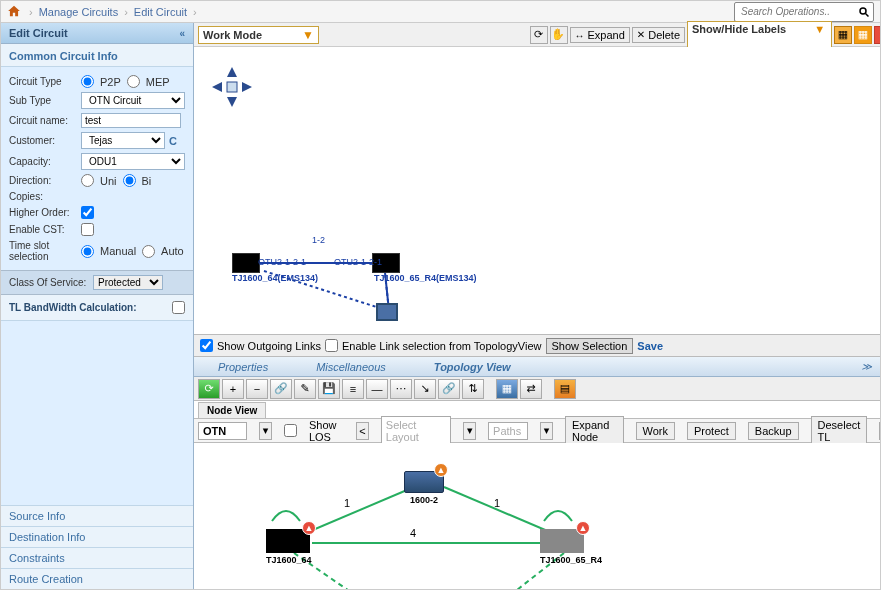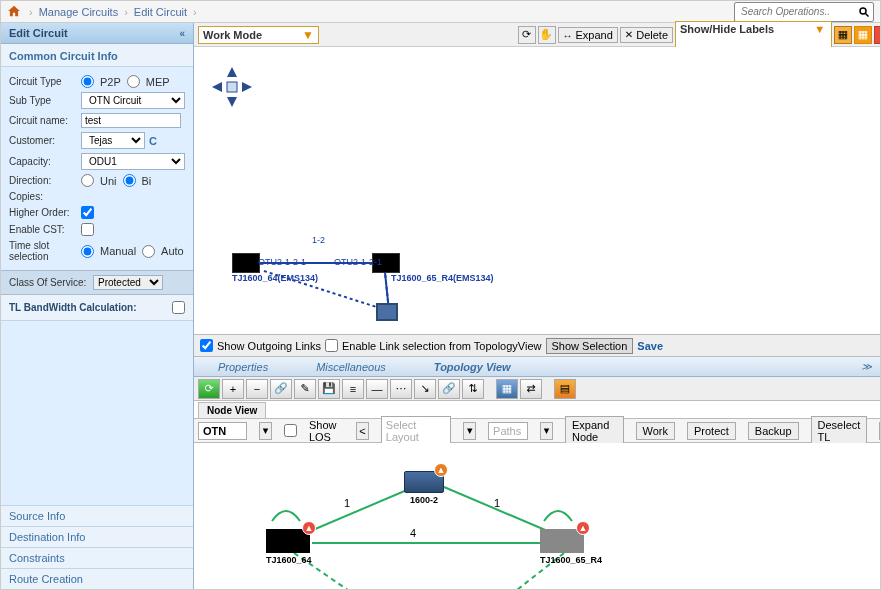--- a/index.html
+++ b/index.html
@@ -33,21 +33,21 @@
 .main { flex: 1; display: flex; flex-direction: column; background: #fff; position: relative;}
 .toolbar1 { height: 24px; background: #f0f0f0; border-bottom: 1px solid #ccc; display:flex; align-items:center; padding:0 4px; gap:4px;}
 .mode-dd { border:1px solid #c9a23a; background:#fff; padding:1px 4px; font-size:10px; font-weight:bold; display:flex; align-items:center; gap:40px; color:#333;}
 .mode-dd .arr { color:#e08a00; font-size:12px;}
 .tb-right { margin-left:auto; display:flex; align-items:center; gap:2px;}
 .tb-btn { border:1px solid #aaa; background:#eee; padding:1px 4px; font-size:10px; cursor:pointer; display:flex; align-items:center; gap:3px;}
 .tb-icon { width:18px; height:18px; border:1px solid #aaa; background:#eee; display:flex; align-items:center; justify-content:center; cursor:pointer;}
 .tb-icon.red { border-color:#c0392b; background:#e74c3c; color:#fff;}
 .tb-icon.org { border-color:#d68910; background:#f39c12; color:#fff;}
 .tb-icon.gld { border-color:#b9770e; background:#f5b041;}
-.showhide { border:1px solid #c9a23a; background:#fff; padding:1px 6px 13px 4px; font-size:10px; font-weight:bold; display:flex; align-items:center; gap:40px; color:#333;}
+.showhide { border:1px solid #c9a23a; background:#fff; padding:1px 6px 13px 4px; font-size:10px; font-weight:bold; display:flex; align-items:center; gap:28px; color:#333;}
 .canvas1 { height: 288px; background:#fff; position:relative; border-bottom:1px solid #bbb;}
 .nav-compass { position:absolute; top:18px; left:16px; }
 .node { position:absolute; width:28px; height:20px; background:#000; border:1px solid #333;}
 .node.sel { background:#4a6fa5; border:2px solid #2a4b6e;}
 .nlabel { position:absolute; font-size:9px; color:#1a3fa5; white-space:nowrap; font-weight:bold;}
 .plabel { position:absolute; font-size:9px; color:#1a3fa5;}
 .optbar { height:22px; background:#eee; border-bottom:1px solid #bbb; display:flex; align-items:center; padding:0 6px; gap:4px; font-size:10px;}
 .optbar .btn { border:1px solid #888; background:#ddd; padding:1px 5px; cursor:pointer;}
 .optbar .bluebtn { color:#1b5aa6; font-weight:bold; cursor:pointer;}
 .tabs { height:20px; background:linear-gradient(#eaf3fb,#cde); border-bottom:1px solid #99b3cc; display:flex; align-items:center; padding:0 24px; gap:48px; font-size:11px; color:#3b6fa3;font-style:italic;}
@@ -124,21 +124,21 @@
       <div class="form-row">
         <label>Sub Type</label>
         <select><option>OTN Circuit</option></select>
       </div>
       <div class="form-row">
         <label>Circuit name:</label>
         <input type="text" value="test" style="">
       </div>
       <div class="form-row">
         <label>Customer:</label>
-        <select style="width:64px"><option>Tejas</option></select>
+        <select style="width:84px"><option>Tejas</option></select>
         <span style="color:#3b6fa3;margin-left:4px;font-weight:bold">C</span>
       </div>
       <div class="form-row">
         <label>Capacity:</label>
         <select><option>ODU1</option></select>
       </div>
       <div class="form-row">
         <label>Direction:</label>
         <span class="radio-grp">
           <input type="radio" style="">
@@ -220,21 +220,21 @@
         <line x1="190" y1="216" x2="195" y2="264" stroke="#1a3fa5" stroke-width="2" stroke-dasharray="3,3"></line>
         <line x1="190" y1="216" x2="195" y2="264" stroke="#1a3fa5" stroke-width="2"></line>
       </svg>
       <div class="node" style="left:38px;top:206px"></div>
       <div class="node" style="left:178px;top:206px"></div>
       <div class="node sel" style="left:182px;top:256px;width:22px;height:18px"></div>
       <div class="plabel" style="left:64px;top:210px">OTU2-1-2-1</div>
       <div class="plabel" style="left:140px;top:210px">OTU2-1-2-1</div>
       <div class="plabel" style="left:118px;top:188px">1-2</div>
       <div class="nlabel" style="left:38px;top:226px">TJ1600_64(EMS134)</div>
-      <div class="nlabel" style="left:197px;top:226px">TJ1600_65_R4(EMS134)</div>
+      <div class="nlabel" style="left:180px;top:226px">TJ1600_65_R4(EMS134)</div>
     </div>
 
     <div class="optbar">
       <input type="checkbox" checked="" style="">
       <span>Show Outgoing Links</span>
       <input type="checkbox" style="">
       <span>Enable Link selection from TopologyView</span>
       <span class="btn">Show Selection</span>
       <span class="bluebtn">Save</span>
     </div>

